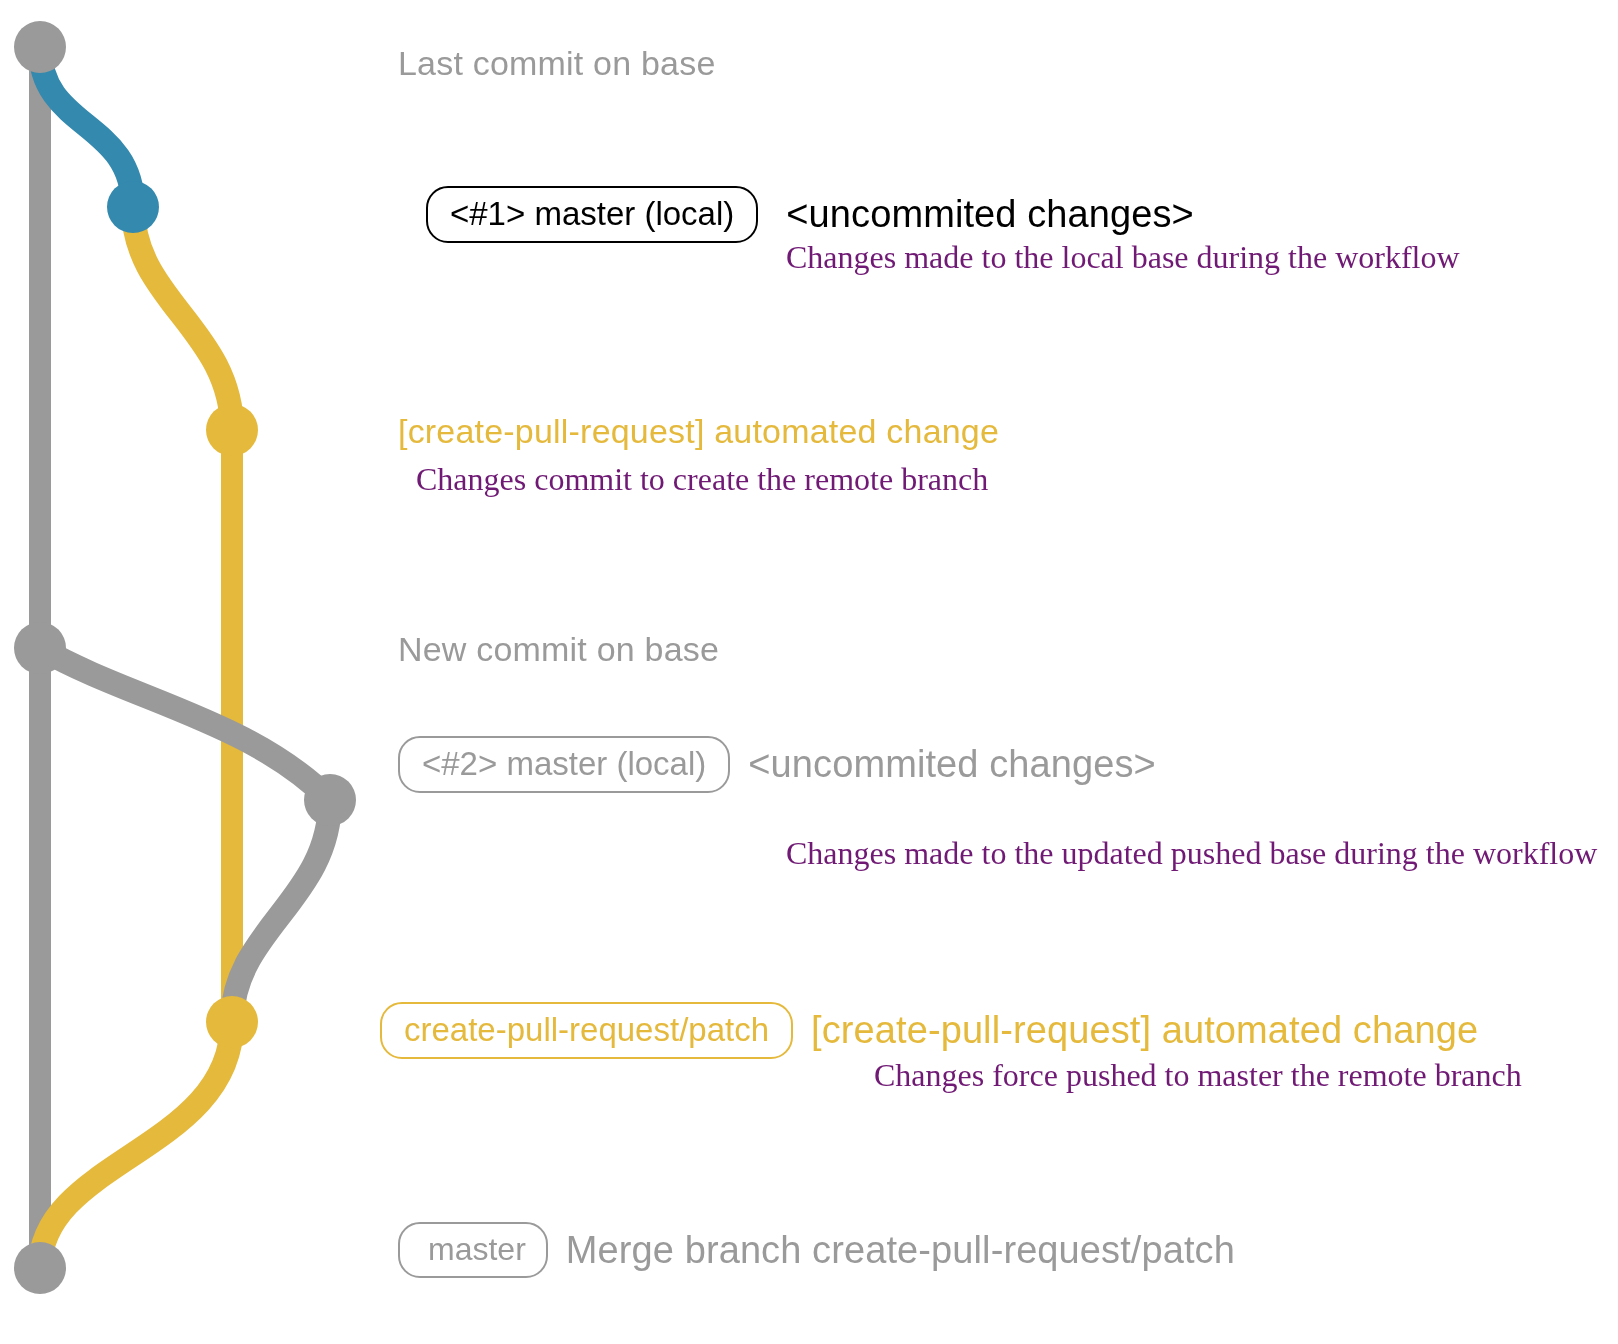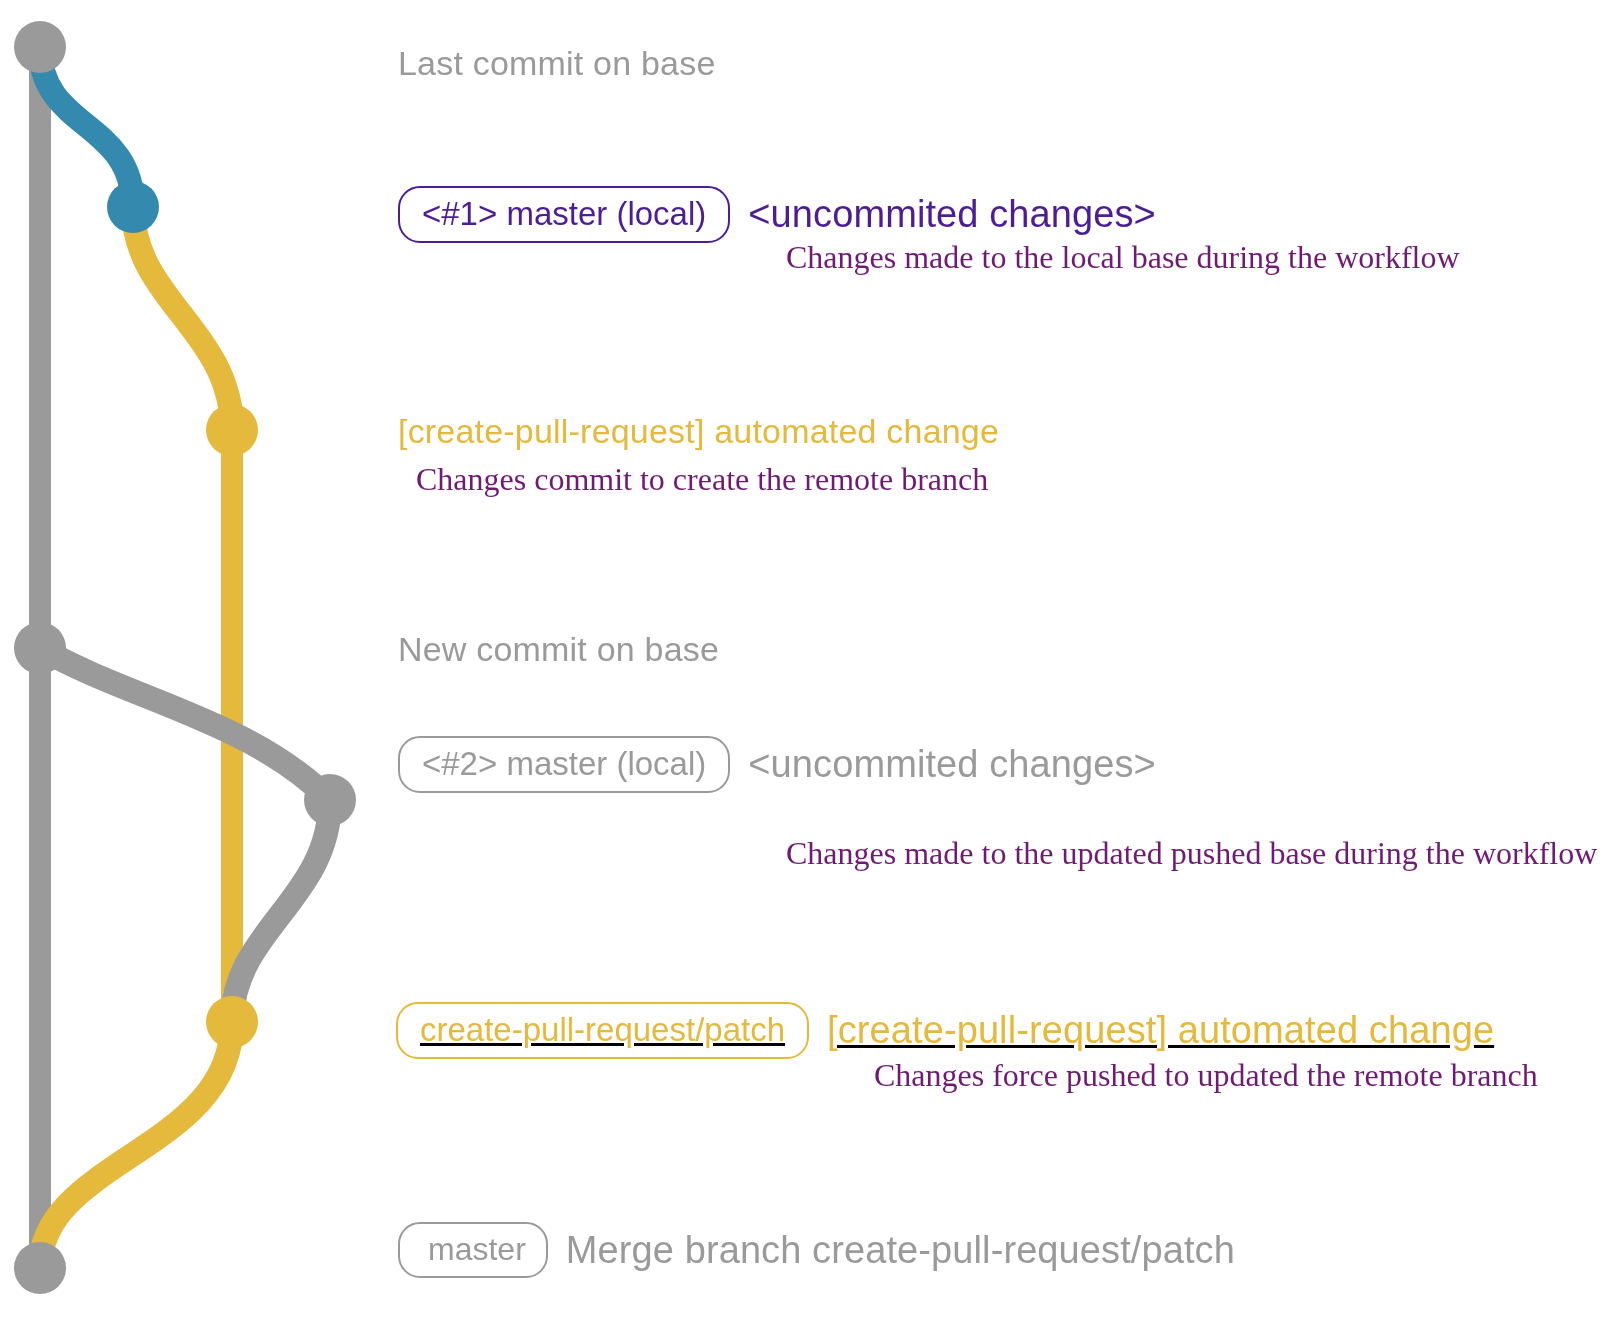--- a/index.html
+++ b/index.html
@@ -56,21 +56,21 @@
     margin-left: 18px;
     letter-spacing: 0.1px;
   }
   .desc {
     position: absolute;
     font-family: Liberation Serif, serif;
     font-size: 32px;
     color: #701a75;
     white-space: nowrap;
   }
-  .c-blue  { color: #4c1d95; }
+  .c-blue  { color: #000000; margin-left: 28px; }
   .c-gold  { color: #e5b93c; }
   .c-gray  { color: #9a9a9a; }
 </style>
 </head>
 <body>
 
 <div id="canvas">
 
   <svg id="graph" viewBox="0 0 1618 1344">
 
@@ -115,24 +115,24 @@
   <div class="row" style="left:398px; top:630px;">
     <span class="plain-label c-gray">New commit on base</span>
   </div>
 
   <div class="row" style="left:398px; top:736px;">
     <span class="pill c-gray">&lt;#2&gt; master (local)</span>
     <span class="msg c-gray">&lt;uncommited changes&gt;</span>
   </div>
   <div class="desc" style="left:786px; top:835px;">Changes made to the updated pushed base during the workflow</div>
 
-  <div class="row" style="left:396px; top:1002px;text-decoration:underline;">
+  <div class="row" style="left:380px; top:1002px;">
     <span class="pill c-gold">create-pull-request/patch</span>
     <span class="msg c-gold">[create-pull-request] automated change</span>
   </div>
-  <div class="desc" style="left:874px; top:1057px;">Changes force pushed to updated the remote branch</div>
+  <div class="desc" style="left:874px; top:1057px;">Changes force pushed to master the remote branch</div>
 
   <div class="row" style="left:398px; top:1222px;">
     <span class="pill pill-small c-gray">master</span>
     <span class="msg c-gray">Merge branch create-pull-request/patch</span>
   </div>
 
 </div>
 
 </body></html>

